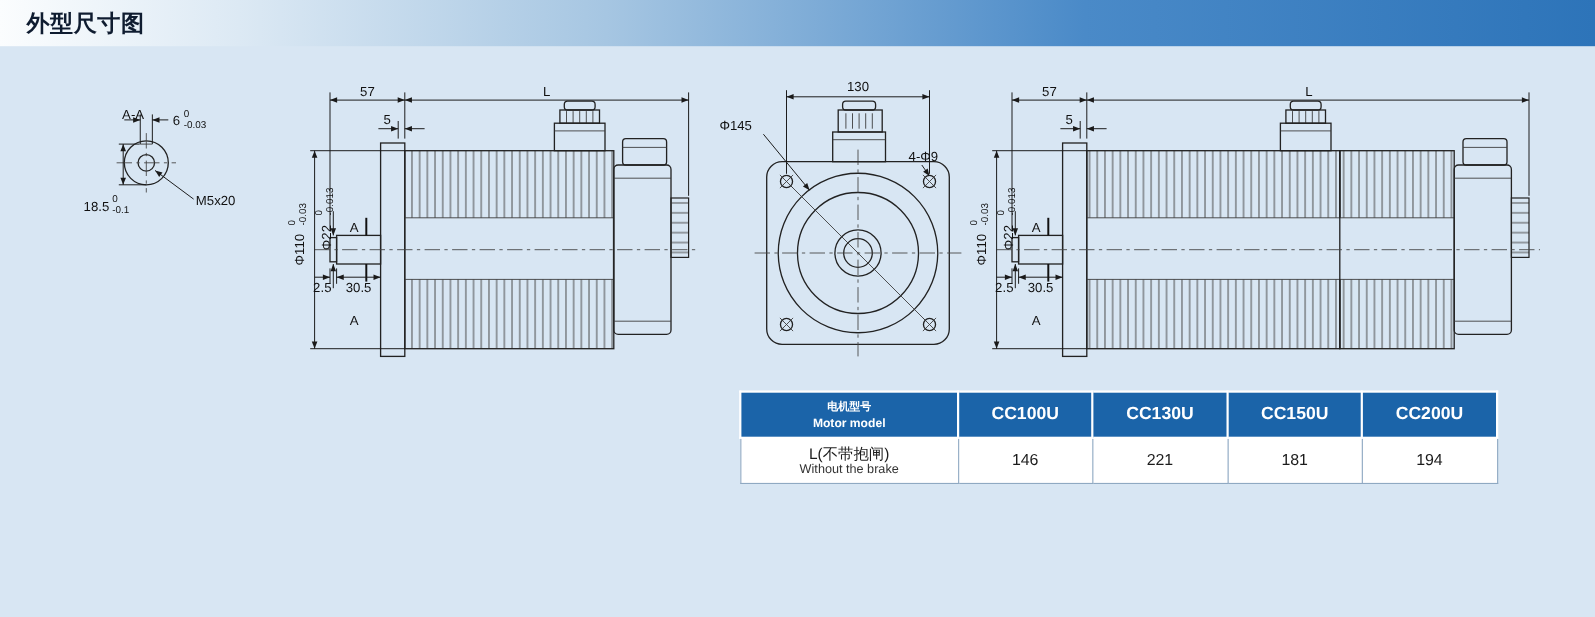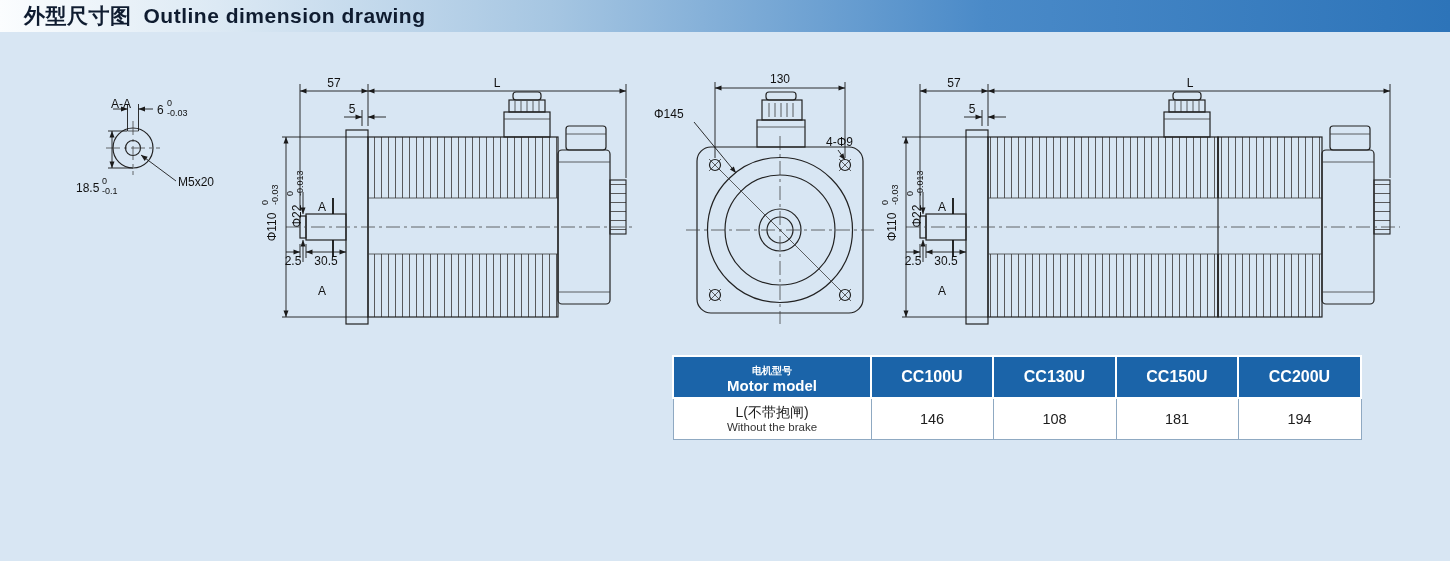--- a/index.html
+++ b/index.html
@@ -2,21 +2,21 @@
 <html><head>
 <meta charset="utf-8">
 <style>
   html,body { margin:0; padding:0; }
   .page {
     position:relative; width:1450px; height:561px;
     background:#d8e6f3; overflow:hidden;
     font-family:"Liberation Sans", sans-serif;
   }
   .header-bar {
-    position:absolute; left:0; top:0; width:1450px; height:32px;
+    position:absolute; left:0; top:0; width:1450px; height:42px;
     background:linear-gradient(90deg,#fbfdfe 0%,#dce9f4 15%,#a6c6e2 38%,#4a8ac8 68%,#2d74b9 100%);
     display:flex; align-items:center; gap:12px;
     padding-left:24px; box-sizing:border-box;
   }
   .title-cn, .title-en { font-size:21px; font-weight:bold; color:#0f1c30; letter-spacing:0.5px; }
 
   svg.drawing { position:absolute; left:0; top:0; }
   .ol   { fill:none; stroke:#222; stroke-width:1.2; }
   .thin { stroke:#3a3a3a; stroke-width:0.8; fill:none; }
   .dim  { stroke:#1a1a1a; stroke-width:0.9; fill:none; }
@@ -29,36 +29,35 @@
   table.dim-table {
     position:absolute; left:672px; top:355px; width:688px;
     border-collapse:collapse; table-layout:fixed;
     font-family:"Liberation Sans", sans-serif;
   }
   .dim-table th {
     background:#1b64a9; color:#fff; border:2px solid #ffffff;
     height:40px; font-size:16px; font-weight:bold; text-align:center; padding:0;
   }
   .dim-table th .th-cn { font-size:10px; line-height:16px; }
-  .dim-table th .th-en { font-size:15px; line-height:13px; font-weight:bold; }
+  .dim-table th .th-en { font-size:11px; line-height:13px; font-weight:bold; }
   .dim-table td {
     background:#ffffff; border:1px solid #8fa9c2;
     height:40px; text-align:center; font-size:14.5px; color:#1c1c1c; padding:0;
   }
   .dim-table td .td-cn { font-size:14px; line-height:17px; }
   .dim-table td .td-en { font-size:11.5px; line-height:13px; color:#333; }
 </style>
 </head>
 <body>
 
 <div class="page">
 
   <div class="header-bar">
     <span class="title-cn">外型尺寸图</span>
-    <span class="title-en">Outline dimension drawing</span>
   </div>
 
   <svg class="drawing" width="1450" height="561" viewBox="0 0 1450 561">
     <defs>
       <marker id="ar" viewBox="0 0 10 10" refX="9" refY="5" markerWidth="10" markerHeight="8" orient="auto-start-reverse">
         <path d="M0,1.5 L9,5 L0,8.5 Z" fill="#1a1a1a"></path>
       </marker>
       <pattern id="fins" width="7" height="10" patternUnits="userSpaceOnUse">
         <line x1="3.5" y1="0" x2="3.5" y2="10" stroke="#4a4a4a" stroke-width="0.9"></line>
       </pattern>
@@ -288,20 +287,20 @@
         <th>CC200U</th>
       </tr>
     </thead>
     <tbody>
       <tr>
         <td class="label-cell">
           <div class="td-cn">L(不带抱闸)</div>
           <div class="td-en">Without the brake</div>
         </td>
         <td>146</td>
-        <td>108</td>
+        <td>221</td>
         <td>181</td>
         <td>194</td>
       </tr>
     </tbody>
   </table>
 
 </div>
 
 </body></html>

